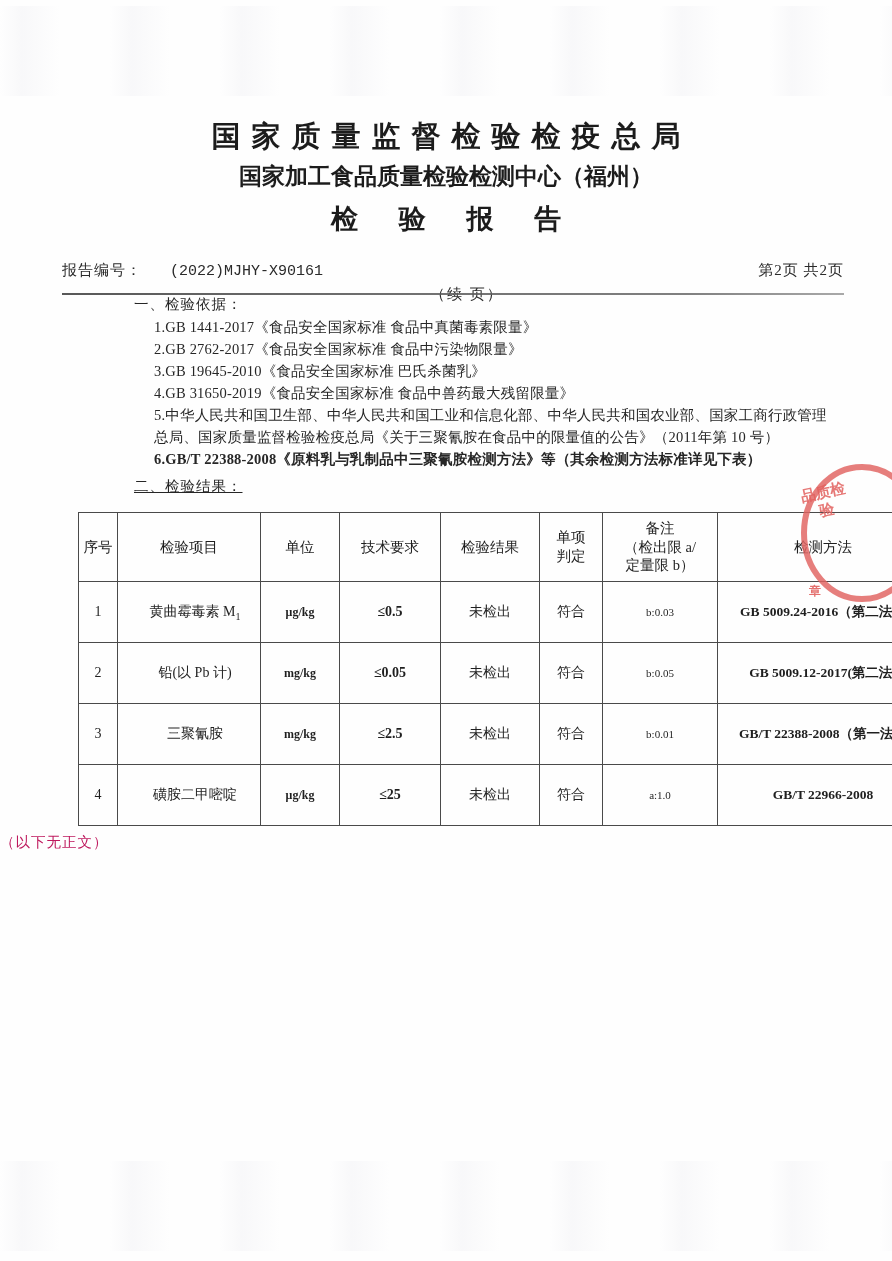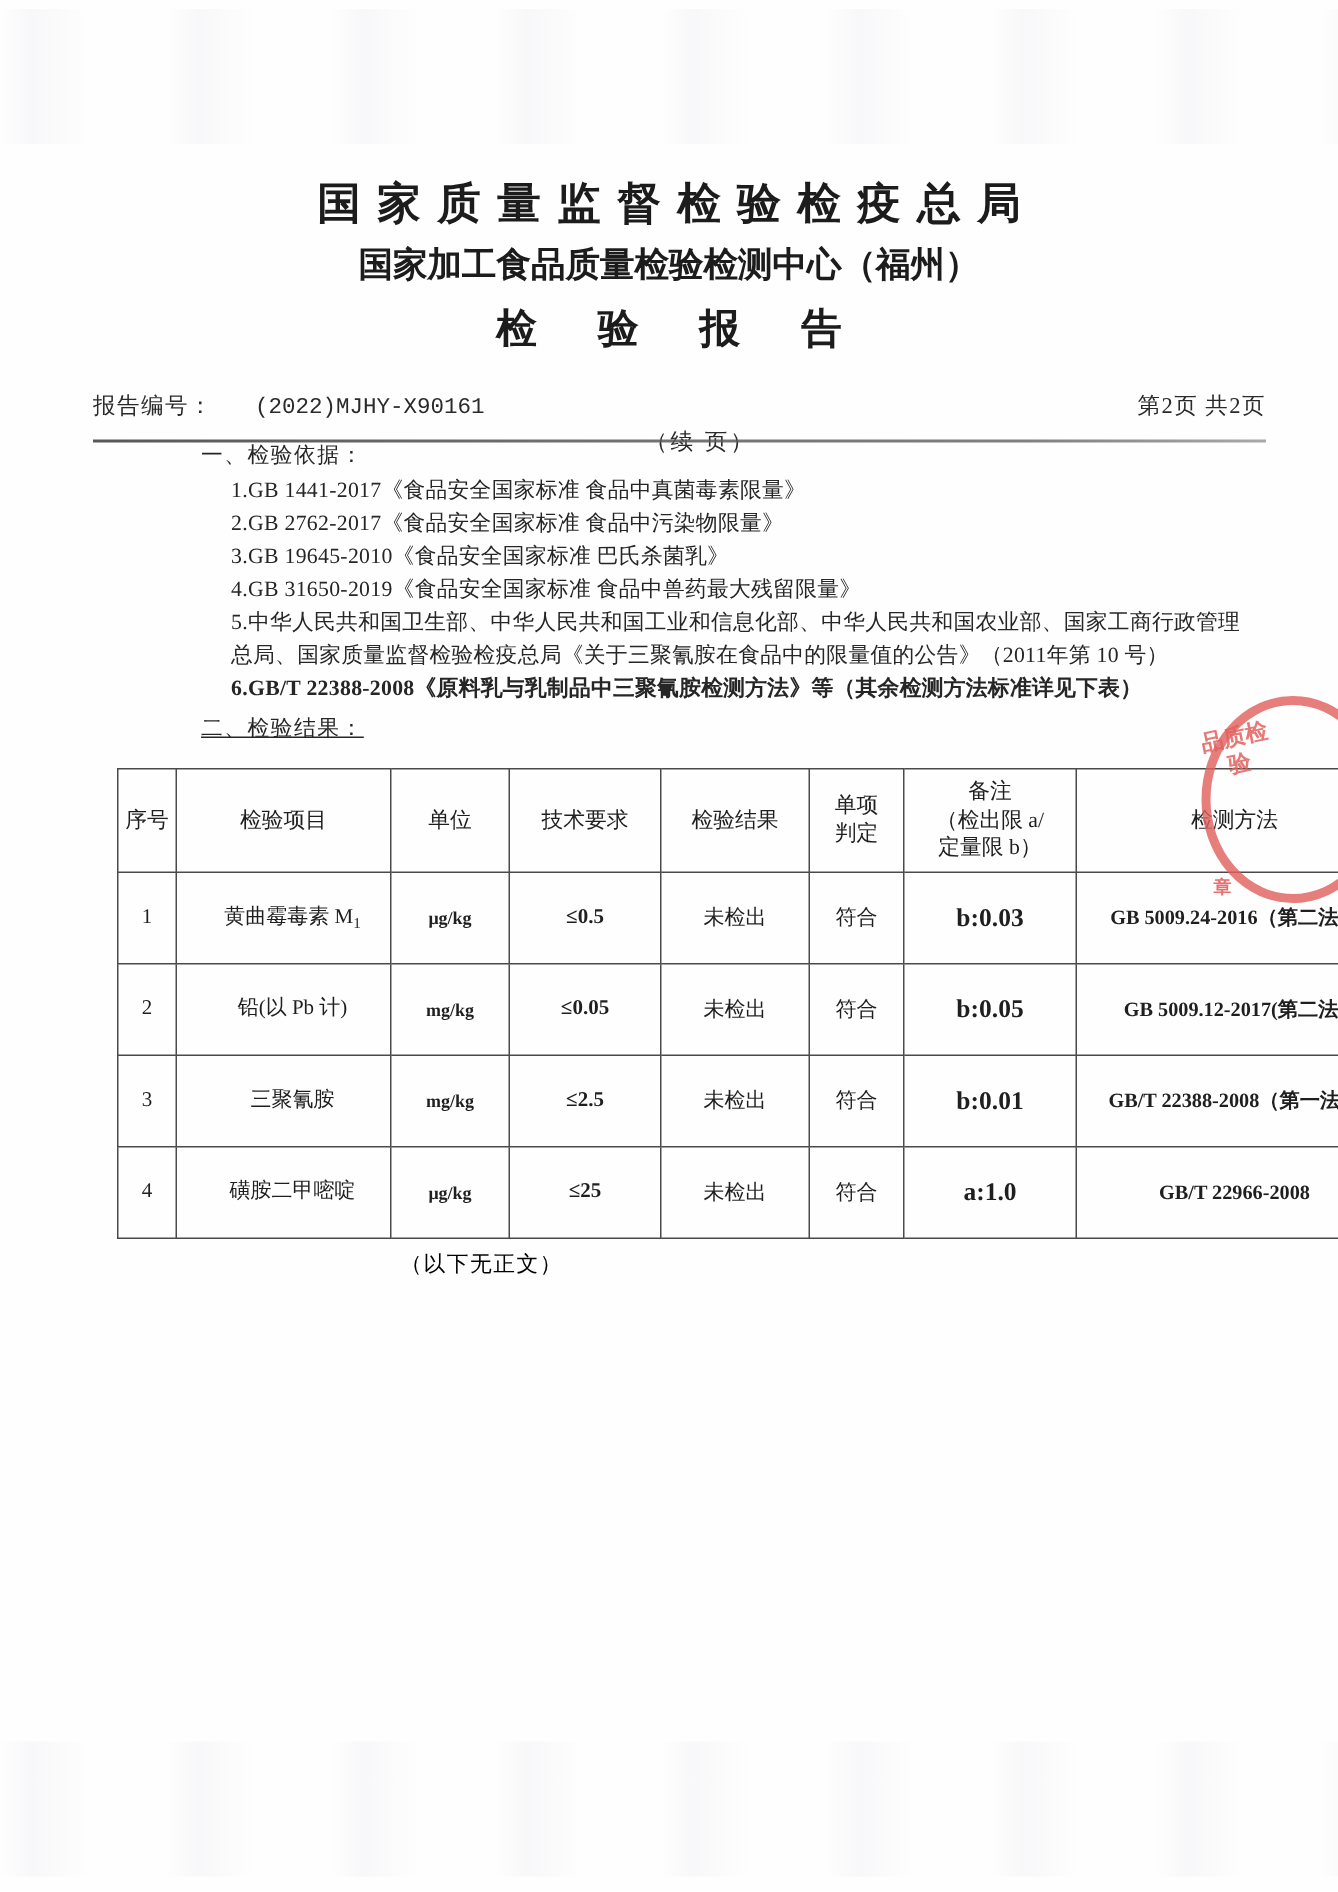--- a/index.html
+++ b/index.html
@@ -148,32 +148,31 @@
   .c-no    { width: 34px; }
   .c-item  { width: 138px; text-align: left; padding-left: 14px !important; }
   .c-unit  { width: 74px; }
   .c-req   { width: 96px; }
   .c-res   { width: 94px; }
   .c-judge { width: 58px; }
   .c-note  { width: 110px; }
   .c-method{ width: 206px; }
 
   td.c-method { text-align: center; font-weight: bold; font-size: 13.5px; letter-spacing: 0px; }
-  td.c-note   { font-weight: bold; font-size: 17px; }
+  td.c-note   { font-weight: normal; font-size: 11px; }
   td.c-req    { font-weight: bold; font-size: 14px; }
   td.c-unit   { font-weight: bold; font-size: 12px; }
   td.c-no     { font-size: 14px; }
   sub { font-size: 0.72em; }
 
   .no-text-below {
-    text-align: center;
     font-size: 14.5px;
     margin-top: 7px;
     letter-spacing: 1px;
-    color: #000000;
+    color: #be185d;
     padding-right: 250px;
   }
 
   
   .seal {
     position: absolute;
     right: -46px;
     top: 462px;
     width: 152px;
     height: 142px;

